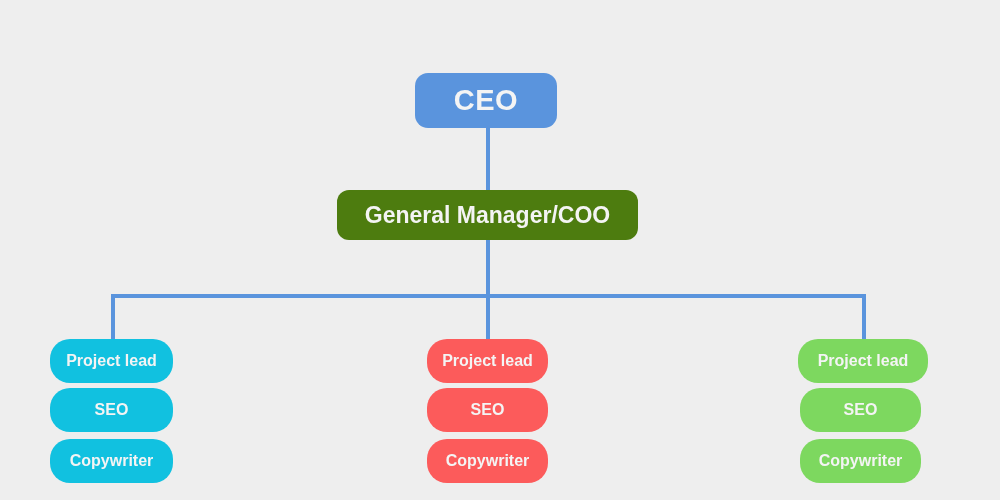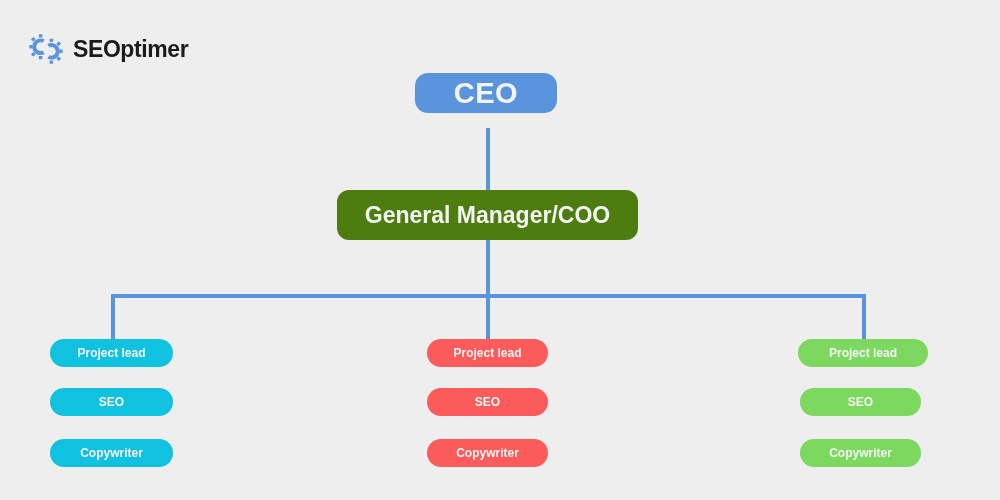--- a/index.html
+++ b/index.html
@@ -60,41 +60,41 @@
     font-weight: bold;
     text-align: center;
     box-sizing: border-box;
     white-space: nowrap;
   }
 
   .node-ceo {
     left: 415px;
     top: 73px;
     width: 142px;
-    height: 40px;
+    height: 55px;
     border-radius: 13px;
     background: #5a94dd;
     font-size: 29px;
     letter-spacing: 0.5px;
   }
 
   .node-gm {
     left: 337px;
     top: 190px;
     width: 301px;
     height: 50px;
     border-radius: 12px;
     background: #4d7c0f;
     font-size: 23px;
   }
 
   .leaf {
-    height: 28px;
+    height: 44px;
     border-radius: 20px;
-    font-size: 12px;
+    font-size: 16px;
   }
 
   
   .col-cyan  { background: #11c1e0; }
   .col-red   { background: #fc5b5b; }
   .col-green { background: #7dd85f; }
 
   
   .l1 { left: 50px;  top: 339px; width: 123px; }
   .l2 { left: 50px;  top: 388px; width: 123px; }
@@ -106,43 +106,20 @@
   
   .r1 { left: 798px; top: 339px; width: 130px; }
   .r2 { left: 800px; top: 388px; width: 121px; }
   .r3 { left: 800px; top: 439px; width: 121px; }
 </style>
 </head>
 <body>
 
 <div id="stage">
 
-  <div id="logo">
-    <span class="mark">
-      <svg class="mark" viewBox="0 0 36 36" xmlns="http://www.w3.org/2000/svg" aria-hidden="true">
-        <g fill="#5a94dd">
-
-          <path d="M12.6 7.4c-4.6 0-8.3 3.7-8.3 8.3 0 4.6 3.7 8.3 8.3 8.3 1.5 0 2.9-0.4 4.1-1.1l-2.2-3.3c-0.6 0.3-1.2 0.5-1.9 0.5-2.4 0-4.4-2-4.4-4.4 0-2.4 2-4.4 4.4-4.4 0.7 0 1.3 0.2 1.9 0.5l2.2-3.3c-1.2-0.7-2.6-1.1-4.1-1.1z"></path>
-          <rect x="10.8" y="3.2" width="3.6" height="3.3" rx="0.5"></rect>
-          <rect x="10.8" y="24.9" width="3.6" height="3.3" rx="0.5"></rect>
-          <rect x="1.3" y="14" width="3.3" height="3.6" rx="0.5"></rect>
-          <rect x="3.6" y="6.6" width="3.4" height="3.4" rx="0.5" transform="rotate(-45 5.3 8.3)"></rect>
-          <rect x="3.6" y="21.6" width="3.4" height="3.4" rx="0.5" transform="rotate(45 5.3 23.3)"></rect>
-
-          <path d="M23.4 28.6c4.6 0 8.3-3.7 8.3-8.3 0-4.6-3.7-8.3-8.3-8.3-1.5 0-2.9 0.4-4.1 1.1l2.2 3.3c0.6-0.3 1.2-0.5 1.9-0.5 2.4 0 4.4 2 4.4 4.4 0 2.4-2 4.4-4.4 4.4-0.7 0-1.3-0.2-1.9-0.5l-2.2 3.3c1.2 0.7 2.6 1.1 4.1 1.1z"></path>
-          <rect x="21.6" y="29.5" width="3.6" height="3.3" rx="0.5"></rect>
-          <rect x="21.6" y="7.8" width="3.6" height="3.3" rx="0.5"></rect>
-          <rect x="31.4" y="18.4" width="3.3" height="3.6" rx="0.5"></rect>
-          <rect x="29" y="26" width="3.4" height="3.4" rx="0.5" transform="rotate(-45 30.7 27.7)"></rect>
-          <rect x="29" y="11" width="3.4" height="3.4" rx="0.5" transform="rotate(45 30.7 12.7)"></rect>
-        </g>
-      </svg>
-    </span>
-    <span class="wordmark">SEOptimer</span>
-  </div>
 
   <div class="line v-line" style="left:486px; top:128px; height:62px;"></div>
 
   <div class="line v-line" style="left:486px; top:240px; height:99px;"></div>
 
   <div class="line h-line" style="left:113px; top:294px; width:753px;"></div>
 
   <div class="line v-line" style="left:111px; top:294px; height:46px;"></div>
 
   <div class="line v-line" style="left:862px; top:294px; height:46px;"></div>

